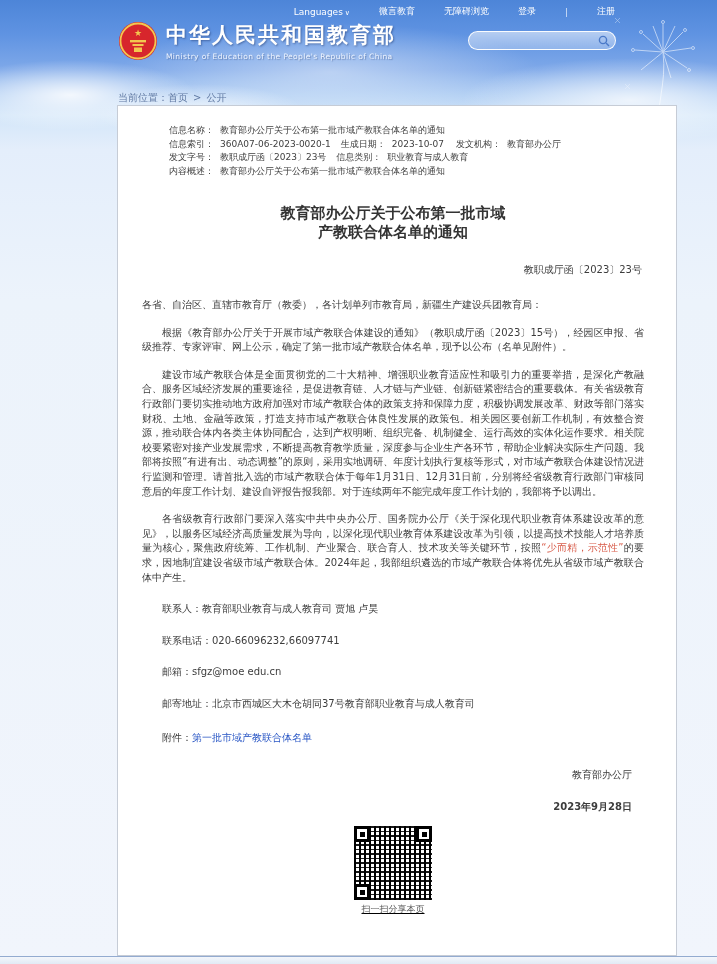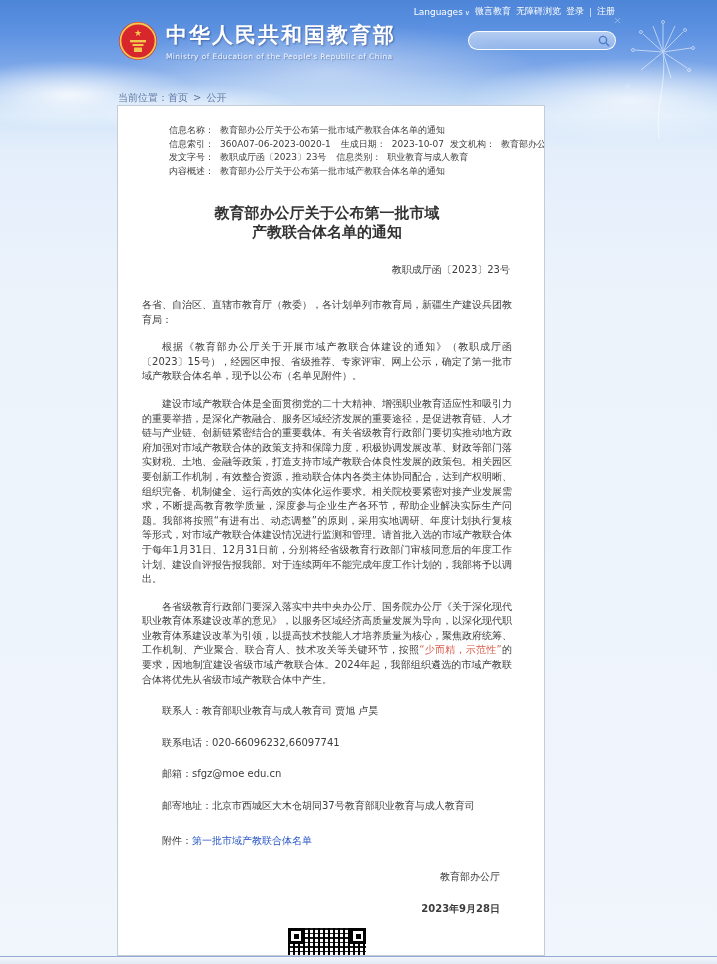--- a/index.html
+++ b/index.html
@@ -17,21 +17,21 @@
       radial-gradient(ellipse 240px 60px at 630px 100px, rgba(255,255,255,.75), rgba(255,255,255,0) 70%),
       radial-gradient(ellipse 300px 70px at 330px 72px,  rgba(255,255,255,.45), rgba(255,255,255,0) 70%),
       radial-gradient(ellipse 150px 40px at 200px 112px, rgba(255,255,255,.7), rgba(255,255,255,0) 70%),
       linear-gradient(180deg,#4d85d8 0px,#5f93e2 34px,#7fa9e9 70px,#aecdf3 95px,#d3e6f9 115px,#e4eefb 150px,#ecf3fb 300px,#f1f5fc 964px);
   }
   .dandelion { position:absolute; top:0; right:6px; opacity:.75; pointer-events:none; }
 
   
   .topbar {
     position:absolute; top:5px; left:0; width:615px;
-    display:flex; justify-content:flex-end; align-items:center; gap:5px;
+    display:flex; justify-content:flex-end; align-items:center; gap:29px;
     color:#ffffff; font-size:9px;
   }
   .topbar span { cursor:pointer; white-space:nowrap; }
   .topbar .caret { font-size:7px; margin-left:2px; }
   .topbar .divider { opacity:.8; cursor:default; }
 
   
   .logo-area { position:absolute; left:118px; top:21px; display:flex; align-items:flex-start; gap:8px; cursor:pointer; }
   .site-text .site-title {
     font-size:21px; font-weight:bold; color:#ffffff; letter-spacing:2px;
@@ -55,32 +55,32 @@
   }
   .search-btn { width:14px; height:14px; border:none; background:transparent; cursor:pointer; padding:0; display:flex; align-items:center; justify-content:center; }
 
   
   .breadcrumb { position:absolute; left:118px; top:91px; font-size:10px; color:#6079a3; }
   .breadcrumb a { color:#6079a3; text-decoration:none; cursor:pointer; }
   .breadcrumb .sep { margin:0 5px; }
 
   
   .content {
-    position:absolute; left:117px; top:105px; width:428px; height:851px;
+    position:absolute; left:117px; top:105px; width:560px; height:851px;
     background:#ffffff; border:1px solid #c6ccd6;
     padding:18px 32px 0 24px;
     overflow:hidden;
   }
 
   .meta { font-size:9px; line-height:13.5px; color:#404040; padding-left:24px; }
   .meta .row { display:flex; flex-wrap:nowrap; white-space:nowrap; }
   .meta .lab { width:48px; text-align:right; flex:none; }
   .meta .val { margin-left:6px; }
   .meta .lab2 { margin-left:10px; }
-  .meta .lab3 { margin-left:6px; }
+  .meta .lab3 { margin-left:12px; }
 
   .doc-title { margin-top:26px; text-align:center; font-size:15px; font-weight:bold; color:#333333; line-height:19px; }
 
   .doc-number { margin-top:21px; text-align:right; font-size:10px; color:#3c3c3c; padding-right:2px; }
 
   .body-text p { font-size:10px; color:#3c3c3c; line-height:14.6px; text-align:justify; }
   p.salutation { margin-top:21px; text-indent:0; }
   p.para { margin-top:13px; text-indent:2em; }
   .hl-red { color:#d85c4a; }
 

